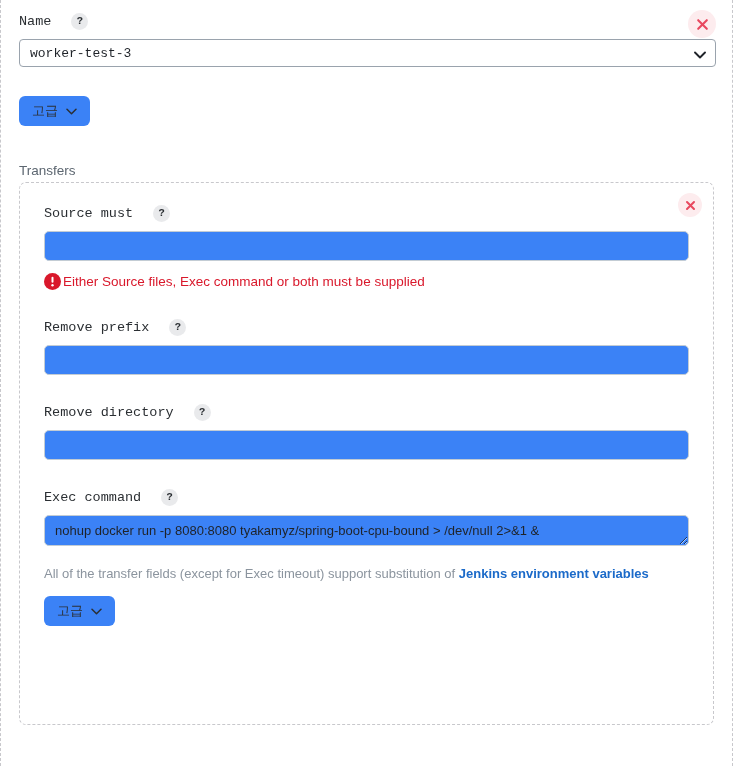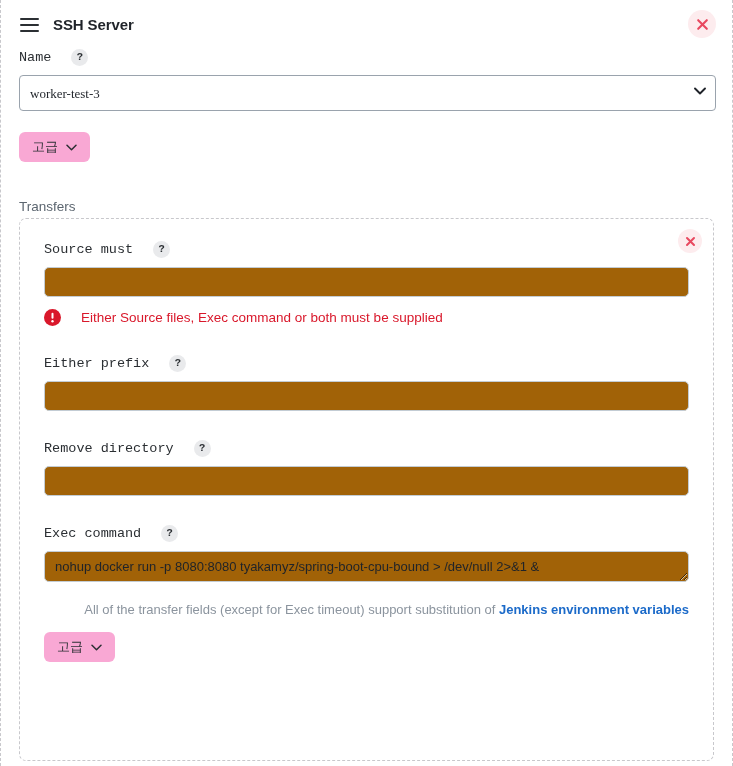--- a/index.html
+++ b/index.html
@@ -88,64 +88,64 @@
 
   .name-label { padding-top: 13px; }
 
   .select-wrap {
     position: relative;
     width: 697px;
     height: 30px;
   }
   select.input {
     width: 100%;
-    height: 36px;
+    height: 28px;
     border: 1px solid #9aa3ad;
     border-radius: 4px;
     background: #ffffff;
-    font-family: Liberation Serif, serif;
+    font-family: Liberation Mono, monospace;
     font-size: 13px;
     color: #1f2329;
     padding: 0 28px 0 10px;
     appearance: none;
     -webkit-appearance: none;
     cursor: pointer;
   }
   .select-caret {
     position: absolute;
     right: 10px; top: 50%;
     transform: translateY(-50%);
     pointer-events: none;
   }
 
   input.input, textarea.input {
     width: 100%;
     border: 1px solid #c3ccd4;
     border-radius: 5px;
-    background: #a16207;
+    background: #3b82f6;
     font-family: "Liberation Sans", sans-serif;
     font-size: 13px;
     color: #1f2329;
     padding: 6px 10px;
   }
   input.input { height: 30px; }
   textarea.input {
     height: 31px;
     resize: vertical;
     line-height: 18px;
     overflow: hidden;
     white-space: nowrap;
   }
 
   
   .adv-btn {
     display: inline-flex;
     align-items: center;
     gap: 8px;
-    background: #f9a8d4;
+    background: #3b82f6;
     border: none;
     border-radius: 6px;
     height: 30px;
     padding: 0 13px;
     font-family: "Liberation Sans", sans-serif;
     font-size: 13px;
     color: #2b2f33;
     cursor: pointer;
   }
   .adv-row-top { margin-top: 27px; }
@@ -168,55 +168,46 @@
   .panel-heading {
     font-size: 13.5px;
     color: #2b2f33;
     margin-bottom: 2px;
   }
   .gap-lg { height: 29px; }
 
   .error-row {
     display: flex;
     align-items: center;
-    gap: 20px;
+    gap: 2px;
     margin-top: 12px;
   }
   .error-text {
     font-size: 13.5px;
     color: #d9182b;
   }
 
   .hint {
     font-size: 13px;
     color: #8b949e;
     margin-top: 16px;
-    text-align: right;
   }
   .hint a {
     color: #1b6ac9;
     font-weight: bold;
     text-decoration: none;
     cursor: pointer;
   }
   .adv-row-bottom { margin-top: 15px; }
 </style>
 </head>
 <body>
 
 <div class="page">
 
-  <div class="header">
-    <div class="hamburger">
-      <span></span>
-        <span></span>
-        <span></span>
-    </div>
-    <div class="title">SSH Server</div>
-  </div>
 
   <button class="close-btn">
     <svg width="13" height="13" viewBox="0 0 13 13">
       <path d="M2.2 2.2 L10.8 10.8 M10.8 2.2 L2.2 10.8" stroke="#e8485f" stroke-width="2.1" stroke-linecap="round"></path>
     </svg>
   </button>
 
   <div class="field-label name-label">
     <span>Name</span>
     <span class="help-icon">?</span>
@@ -263,21 +254,21 @@
         <circle cx="8.5" cy="8.5" r="8.5" fill="#d9182b"></circle>
         <rect x="7.5" y="3.7" width="2" height="6" rx="1" fill="#ffffff"></rect>
         <circle cx="8.5" cy="12.3" r="1.2" fill="#ffffff"></circle>
       </svg>
       <span class="error-text">Either Source files, Exec command or both must be supplied</span>
     </div>
 
     <div class="gap-lg"></div>
 
     <div class="field-label">
-      <span>Either prefix</span>
+      <span>Remove prefix</span>
       <span class="help-icon">?</span>
     </div>
     <input class="input" type="text" value="" style="">
 
     <div class="gap-lg"></div>
 
     <div class="field-label">
       <span>Remove directory</span>
       <span class="help-icon">?</span>
     </div>

